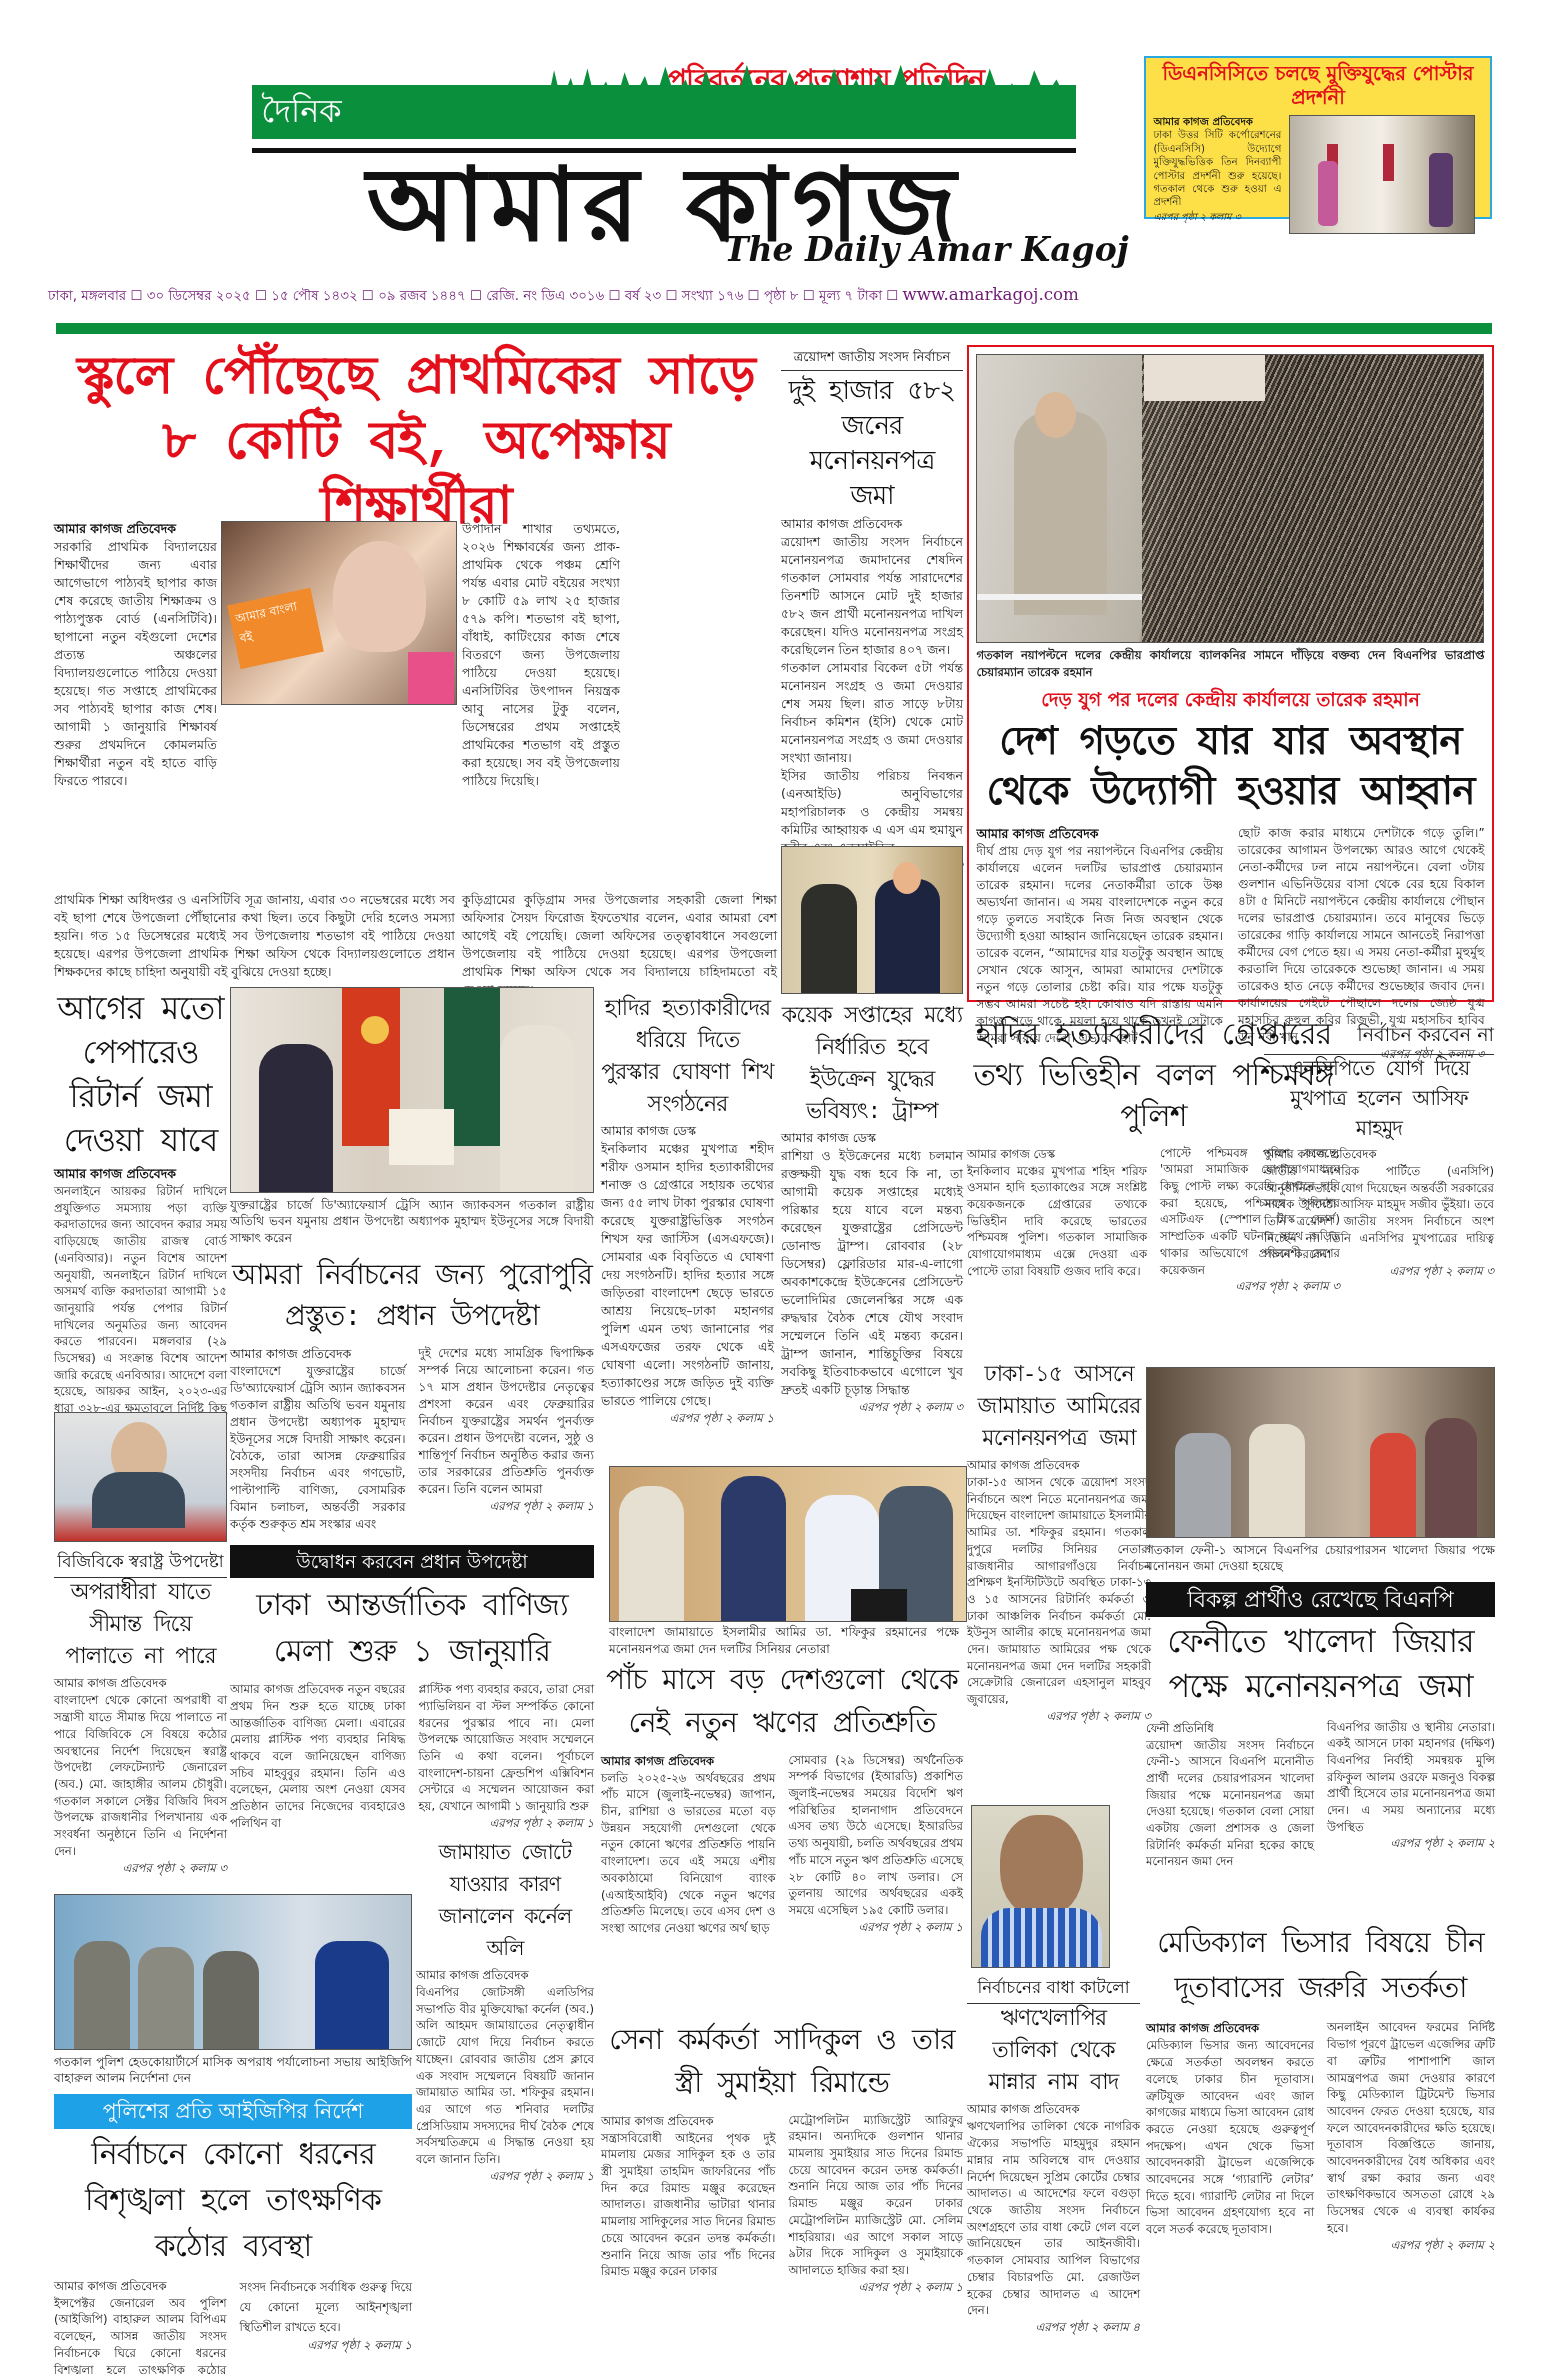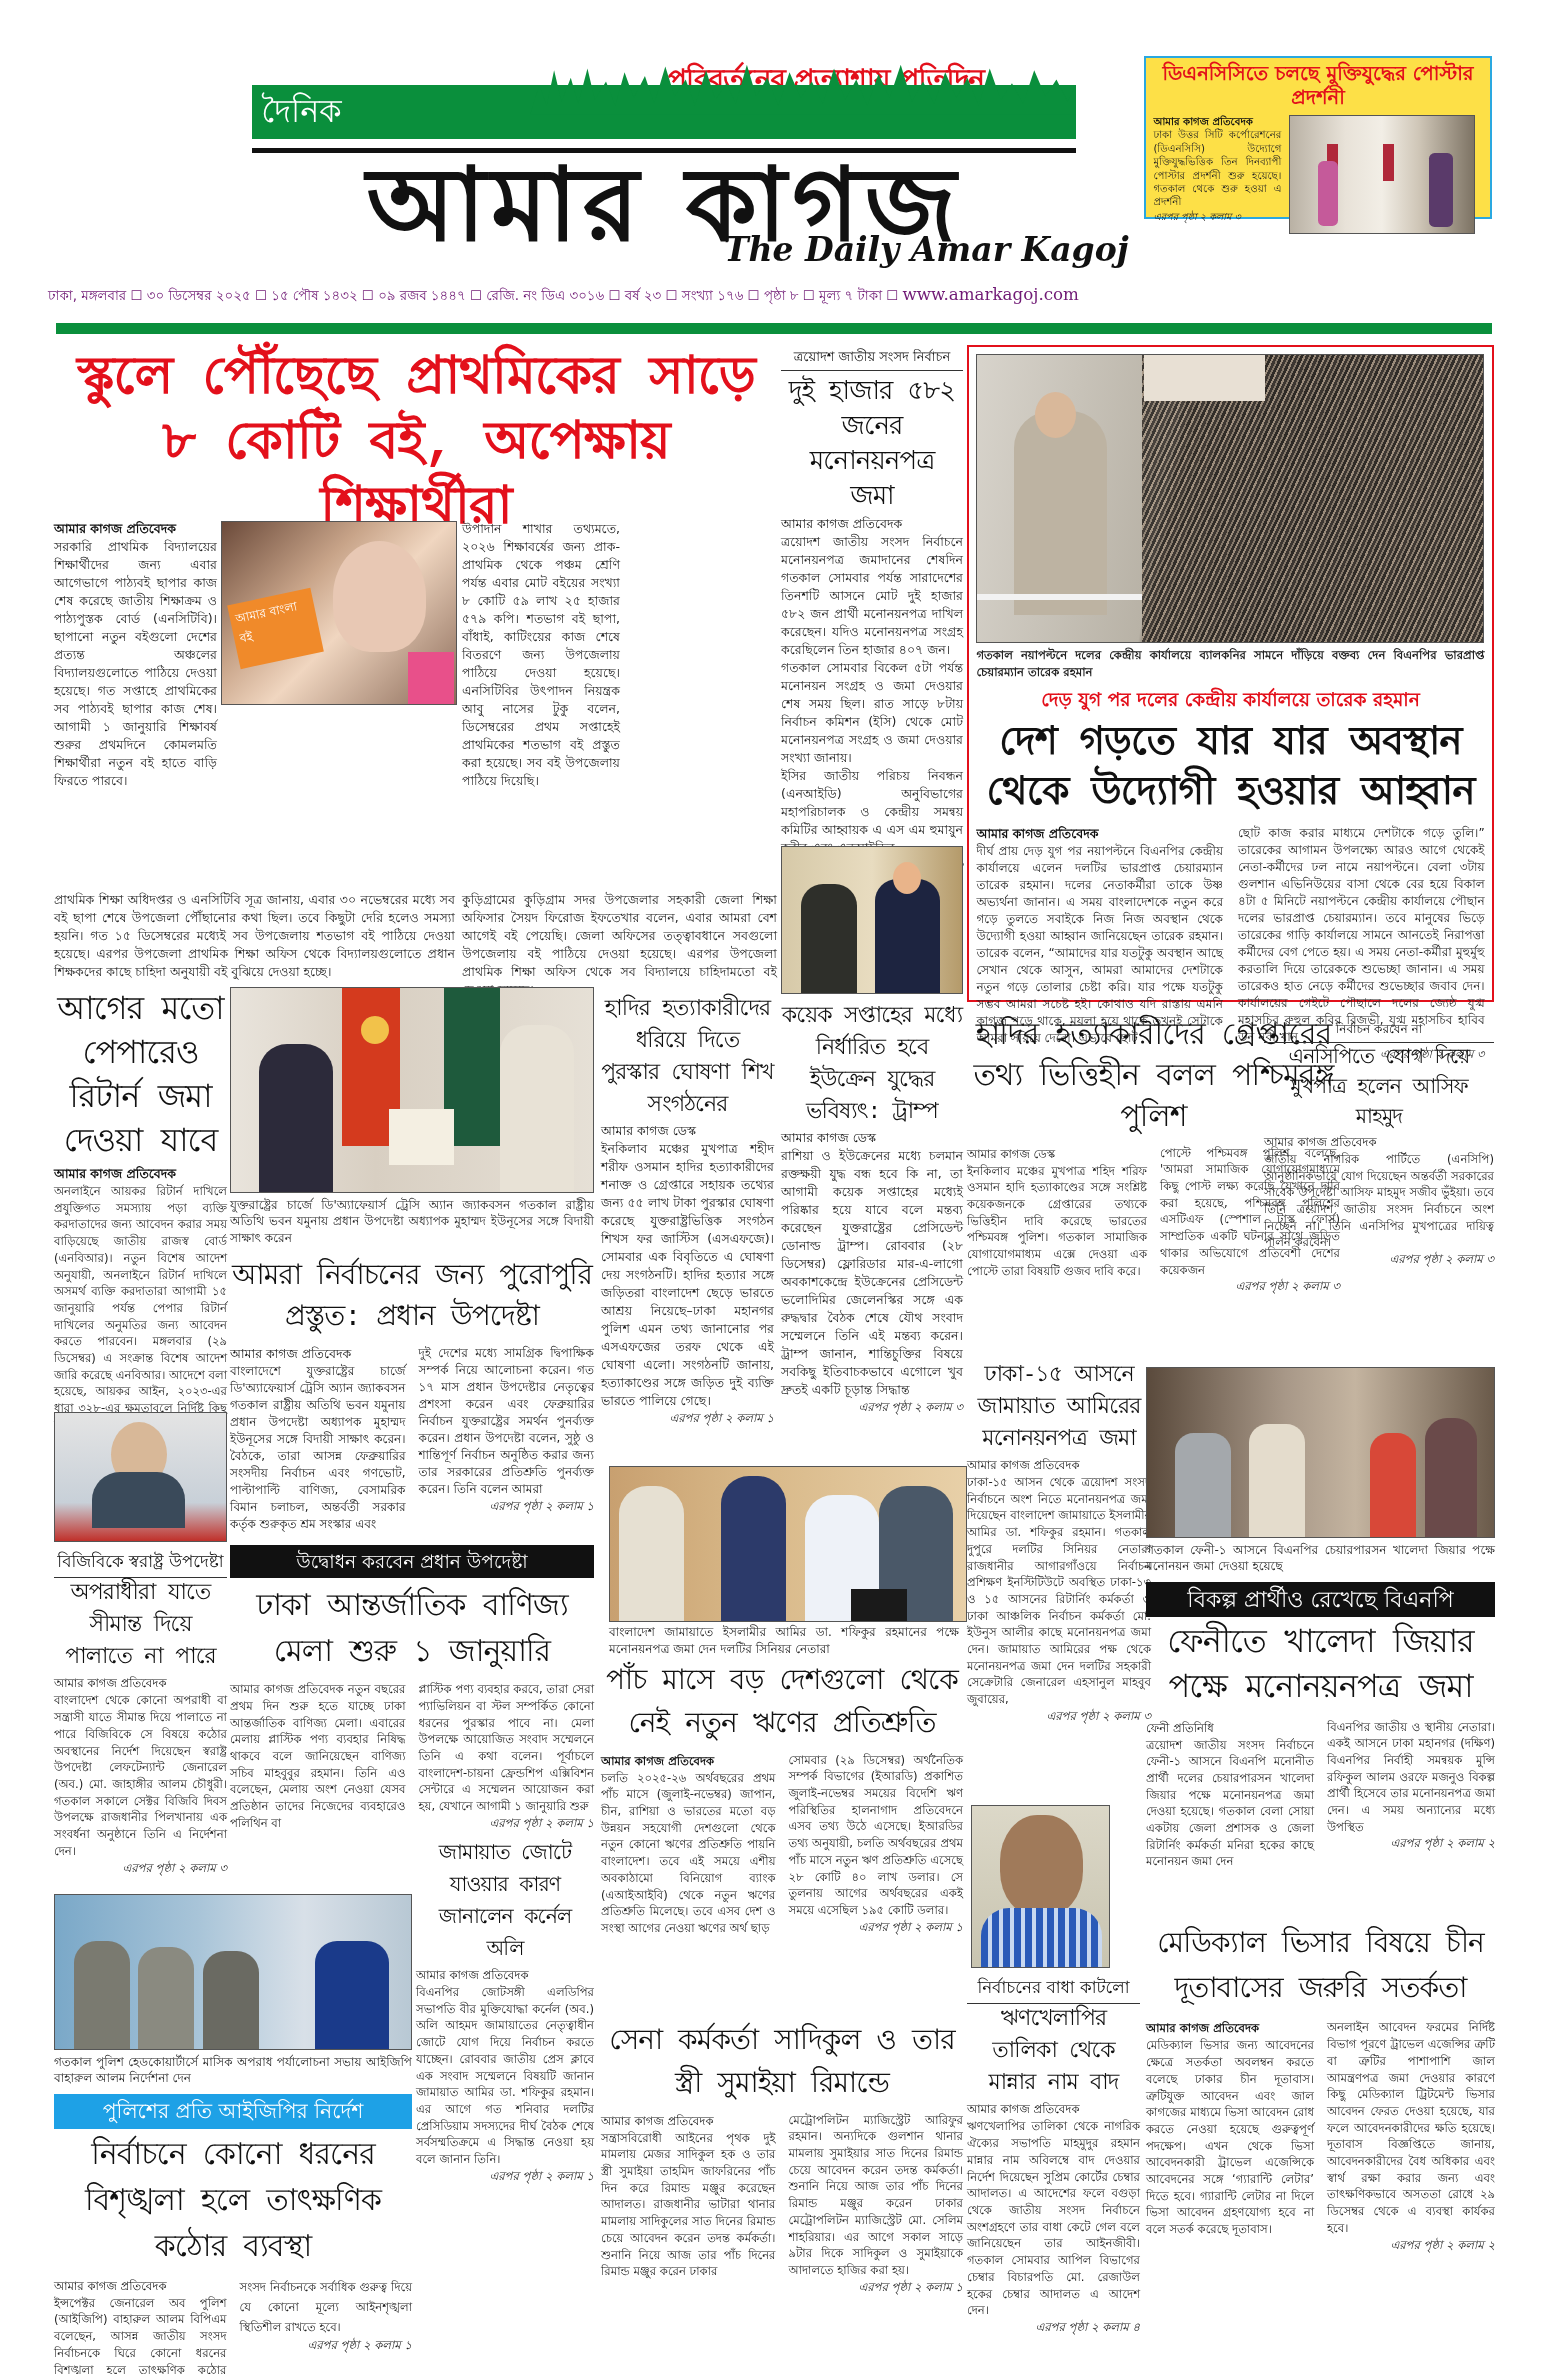--- a/index.html
+++ b/index.html
@@ -174,21 +174,21 @@
       <div class="body-text" style="font-size:11.6px;line-height:16.7px;">ইনকিলাব মঞ্চের মুখপাত্র শহিদ শরিফ ওসমান হাদি হত্যাকাণ্ডের সঙ্গে সংশ্লিষ্ট কয়েকজনকে গ্রেপ্তারের তথ্যকে ভিত্তিহীন দাবি করেছে ভারতের পশ্চিমবঙ্গ পুলিশ। গতকাল সামাজিক যোগাযোগমাধ্যম এক্সে দেওয়া এক পোস্টে তারা বিষয়টি গুজব দাবি করে।</div>
     </div>
     <div style="flex:1;">
       <div class="body-text" style="font-size:11.6px;line-height:16.7px;">পোস্টে পশ্চিমবঙ্গ পুলিশ বলেছে, 'আমরা সামাজিক যোগাযোগমাধ্যমে কিছু পোস্ট লক্ষ্য করেছি যেখানে দাবি করা হয়েছে, পশ্চিমবঙ্গ পুলিশের এসটিএফ (স্পেশাল টাস্ক ফোর্স) সাম্প্রতিক একটি ঘটনার সাথে জড়িত থাকার অভিযোগে প্রতিবেশী দেশের কয়েকজন</div>
       <div class="cont">এরপর পৃষ্ঠা ২ কলাম ৩</div>
     </div>
   </div>
 </div>
 
 <div class="abs" style="left:1264px;top:1020px;width:230px;height:195px;">
-  <div class="kicker" style="font-size:12px;">নির্বাচন করবেন না</div>
+  <div class="kicker" style="font-size:19px;text-align:right;">নির্বাচন করবেন না</div>
   <div class="headline" style="font-size:20.4px;line-height:30px;">এনসিপিতে যোগ দিয়ে মুখপাত্র হলেন আসিফ মাহমুদ</div>
   <div class="byline" style="font-weight:normal;font-size:11.6px;">আমার কাগজ প্রতিবেদক</div>
   <div class="body-text" style="font-size:11.6px;line-height:16.7px;">জাতীয় নাগরিক পার্টিতে (এনসিপি) আনুষ্ঠানিকভাবে যোগ দিয়েছেন অন্তর্বর্তী সরকারের সাবেক উপদেষ্টা আসিফ মাহমুদ সজীব ভুঁইয়া। তবে তিনি ত্রয়োদশ জাতীয় সংসদ নির্বাচনে অংশ নিচ্ছেন না। তিনি এনসিপির মুখপাত্রের দায়িত্ব পালন করবেন।</div>
   <div class="cont">এরপর পৃষ্ঠা ২ কলাম ৩</div>
 </div>
 
 <div class="abs" style="left:967px;top:1360px;width:184px;height:436px;">
   <div class="headline" style="font-size:22px;line-height:32px;">ঢাকা-১৫ আসনে জামায়াত আমিরের মনোনয়নপত্র জমা</div>
   <div class="byline" style="font-weight:normal;font-size:11.6px;">আমার কাগজ প্রতিবেদক</div>
   <div class="body-text" style="font-size:11.6px;line-height:16.7px;">ঢাকা-১৫ আসন থেকে ত্রয়োদশ সংসদ নির্বাচনে অংশ নিতে মনোনয়নপত্র জমা দিয়েছেন বাংলাদেশ জামায়াতে ইসলামীর আমির ডা. শফিকুর রহমান। গতকাল দুপুরে দলটির সিনিয়র নেতারা রাজধানীর আগারগাঁওয়ে নির্বাচন প্রশিক্ষণ ইনস্টিটিউটে অবস্থিত ঢাকা-১৩ ও ১৫ আসনের রিটার্নিং কর্মকর্তা ও ঢাকা আঞ্চলিক নির্বাচন কর্মকর্তা মো. ইউনুস আলীর কাছে মনোনয়নপত্র জমা দেন। জামায়াত আমিরের পক্ষ থেকে মনোনয়নপত্র জমা দেন দলটির সহকারী সেক্রেটারি জেনারেল এহসানুল মাহবুব জুবায়ের,</div>

